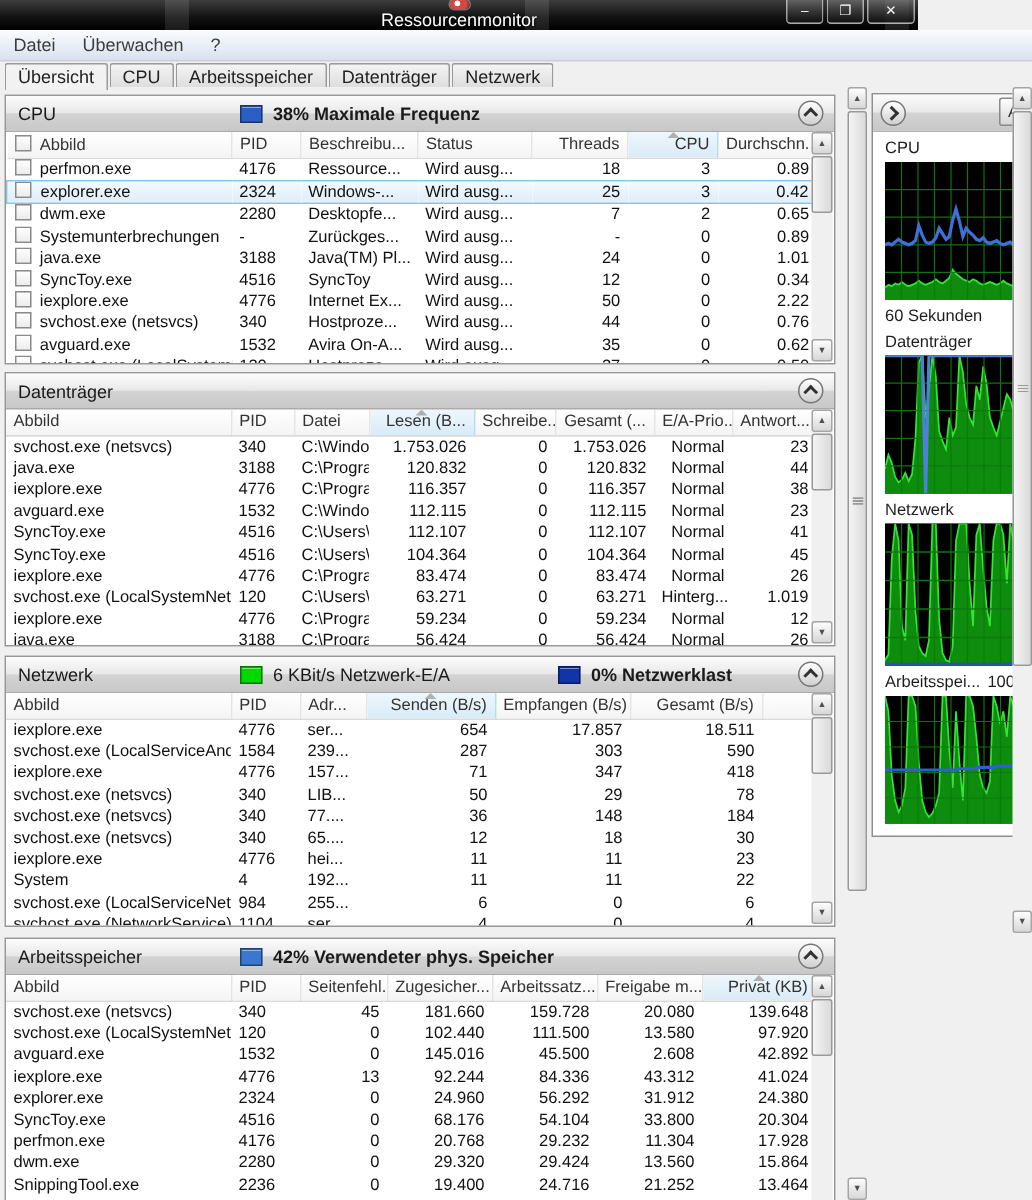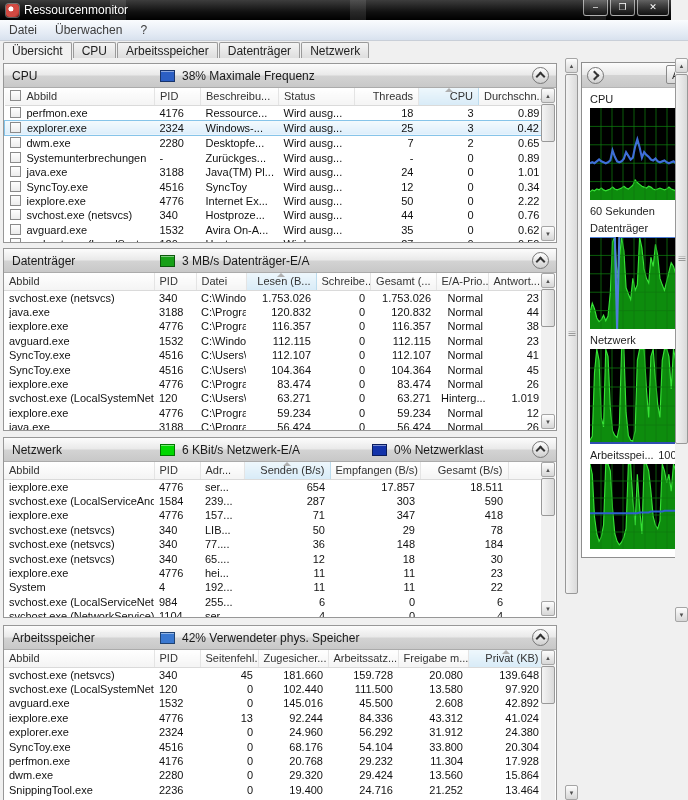--- a/index.html
+++ b/index.html
@@ -1,21 +1,21 @@
 <!DOCTYPE html>
 <html><head>
 <meta charset="utf-8">
 <style>
   html,body{margin:0;padding:0;}
   body{width:688px;height:800px;overflow:hidden;background:#f0f0f0;
        font-family:"Liberation Sans","DejaVu Sans",sans-serif;-webkit-font-smoothing:antialiased;}
   
-  .titlebar{position:absolute;top:0;left:0;width:671px;height:20px;
+  .titlebar{position:absolute;top:0;left:0;width:612px;height:20px;
     background:linear-gradient(#3d3d3d,#101010 60%,#000);
-    display:flex;align-items:center;color:#fff;font-size:12px;}
+    display:flex;align-items:center;color:#fff;font-size:12px;flex-direction:column;}
   .titlebar .streaks{position:absolute;inset:0;
     background:repeating-linear-gradient(90deg,transparent 0 110px,rgba(255,255,255,.10) 110px 126px,transparent 126px 240px);}
   .app-icon{position:relative;width:13px;height:13px;margin:0 5px 0 6px;border-radius:3px;
     background:radial-gradient(circle at 38% 38%,#fff 0 20%,#d24a42 24% 66%,#7e1f1a 100%);
     box-shadow:0 0 0 1px rgba(255,255,255,.35);}
   .title-text{position:relative;text-shadow:0 1px 2px #000;}
   .caps{position:absolute;top:0;right:2px;display:flex;gap:2px;}
   .cap{width:23px;height:15px;border:1px solid rgba(255,255,255,.55);border-top:none;
     background:linear-gradient(rgba(130,130,130,.55),rgba(20,20,20,.8));
     color:#fff;font-size:9px;line-height:14px;text-align:center;border-radius:0 0 3px 3px;}
@@ -32,21 +32,21 @@
     background:linear-gradient(#f4f4f4,#dcdcdc);border-radius:2px 2px 0 0;vertical-align:bottom;}
   .tab.active{background:#f2f2f2;height:18px;margin-bottom:-1px;position:relative;z-index:2;}
   
   .content{position:absolute;top:58px;left:0;width:688px;height:742px;background:#f0f0f0;}
   .section{position:absolute;left:3px;width:554px;background:#fff;border:1px solid #979797;
     overflow:hidden;box-sizing:border-box;}
   .sec-head{height:23px;border-bottom:1px solid #ababab;display:flex;align-items:center;
     background:linear-gradient(#fcfcfc,#e9e9e9 48%,#d3d3d3 52%,#c8c8c8);font-size:12px;color:#1a1a1a;}
   .sec-title{width:148px;padding-left:8px;}
   .legend{display:flex;align-items:center;width:212px;}
-  .legend.l2{width:auto;}
+  .legend.l2{width:auto;font-weight:bold;}
   .swatch{display:inline-block;width:13px;height:10px;margin-right:7px;
     border:1px solid rgba(0,0,0,.45);box-shadow:inset 0 1px 0 rgba(255,255,255,.45);}
   .roundbtn{width:17px;height:17px;margin-left:auto;margin-right:7px;border-radius:50%;
     border:1px solid #777;background:linear-gradient(#fff,#cfcfcf);
     display:flex;align-items:center;justify-content:center;box-sizing:border-box;flex:none;}
   .chev{display:inline-block;width:5px;height:5px;border-left:2px solid #333;border-top:2px solid #333;}
   .chev.up{transform:translateY(1px) rotate(45deg);}
   .chev.right{transform:translateX(-1px) rotate(135deg);}
   
   .tbl-area{position:absolute;top:24px;left:0;right:15px;bottom:0;overflow:hidden;}
@@ -254,24 +254,20 @@
       <div class="sb-thumb"></div>
       <div class="sb-btn down">
           <span class="ar">▼</span>
         </div>
     </div>
   </div>
 
   <div class="section" style="top:190px;height:183px;">
     <div class="sec-head">
       <span class="sec-title">Datenträger</span>
-      <span class="legend">
-        <span class="swatch" style="background-color: rgb(23, 160, 23);"></span>
-        <span>3 MB/s Datenträger-E/A</span>
-      </span>
       <span class="roundbtn">
           <span class="chev up"></span>
         </span>
     </div>
     <div class="tbl-area">
       <table>
           <colgroup>
             <col style="width: 150px;">
             <col style="width: 42px;">
             <col style="width: 50px;">

